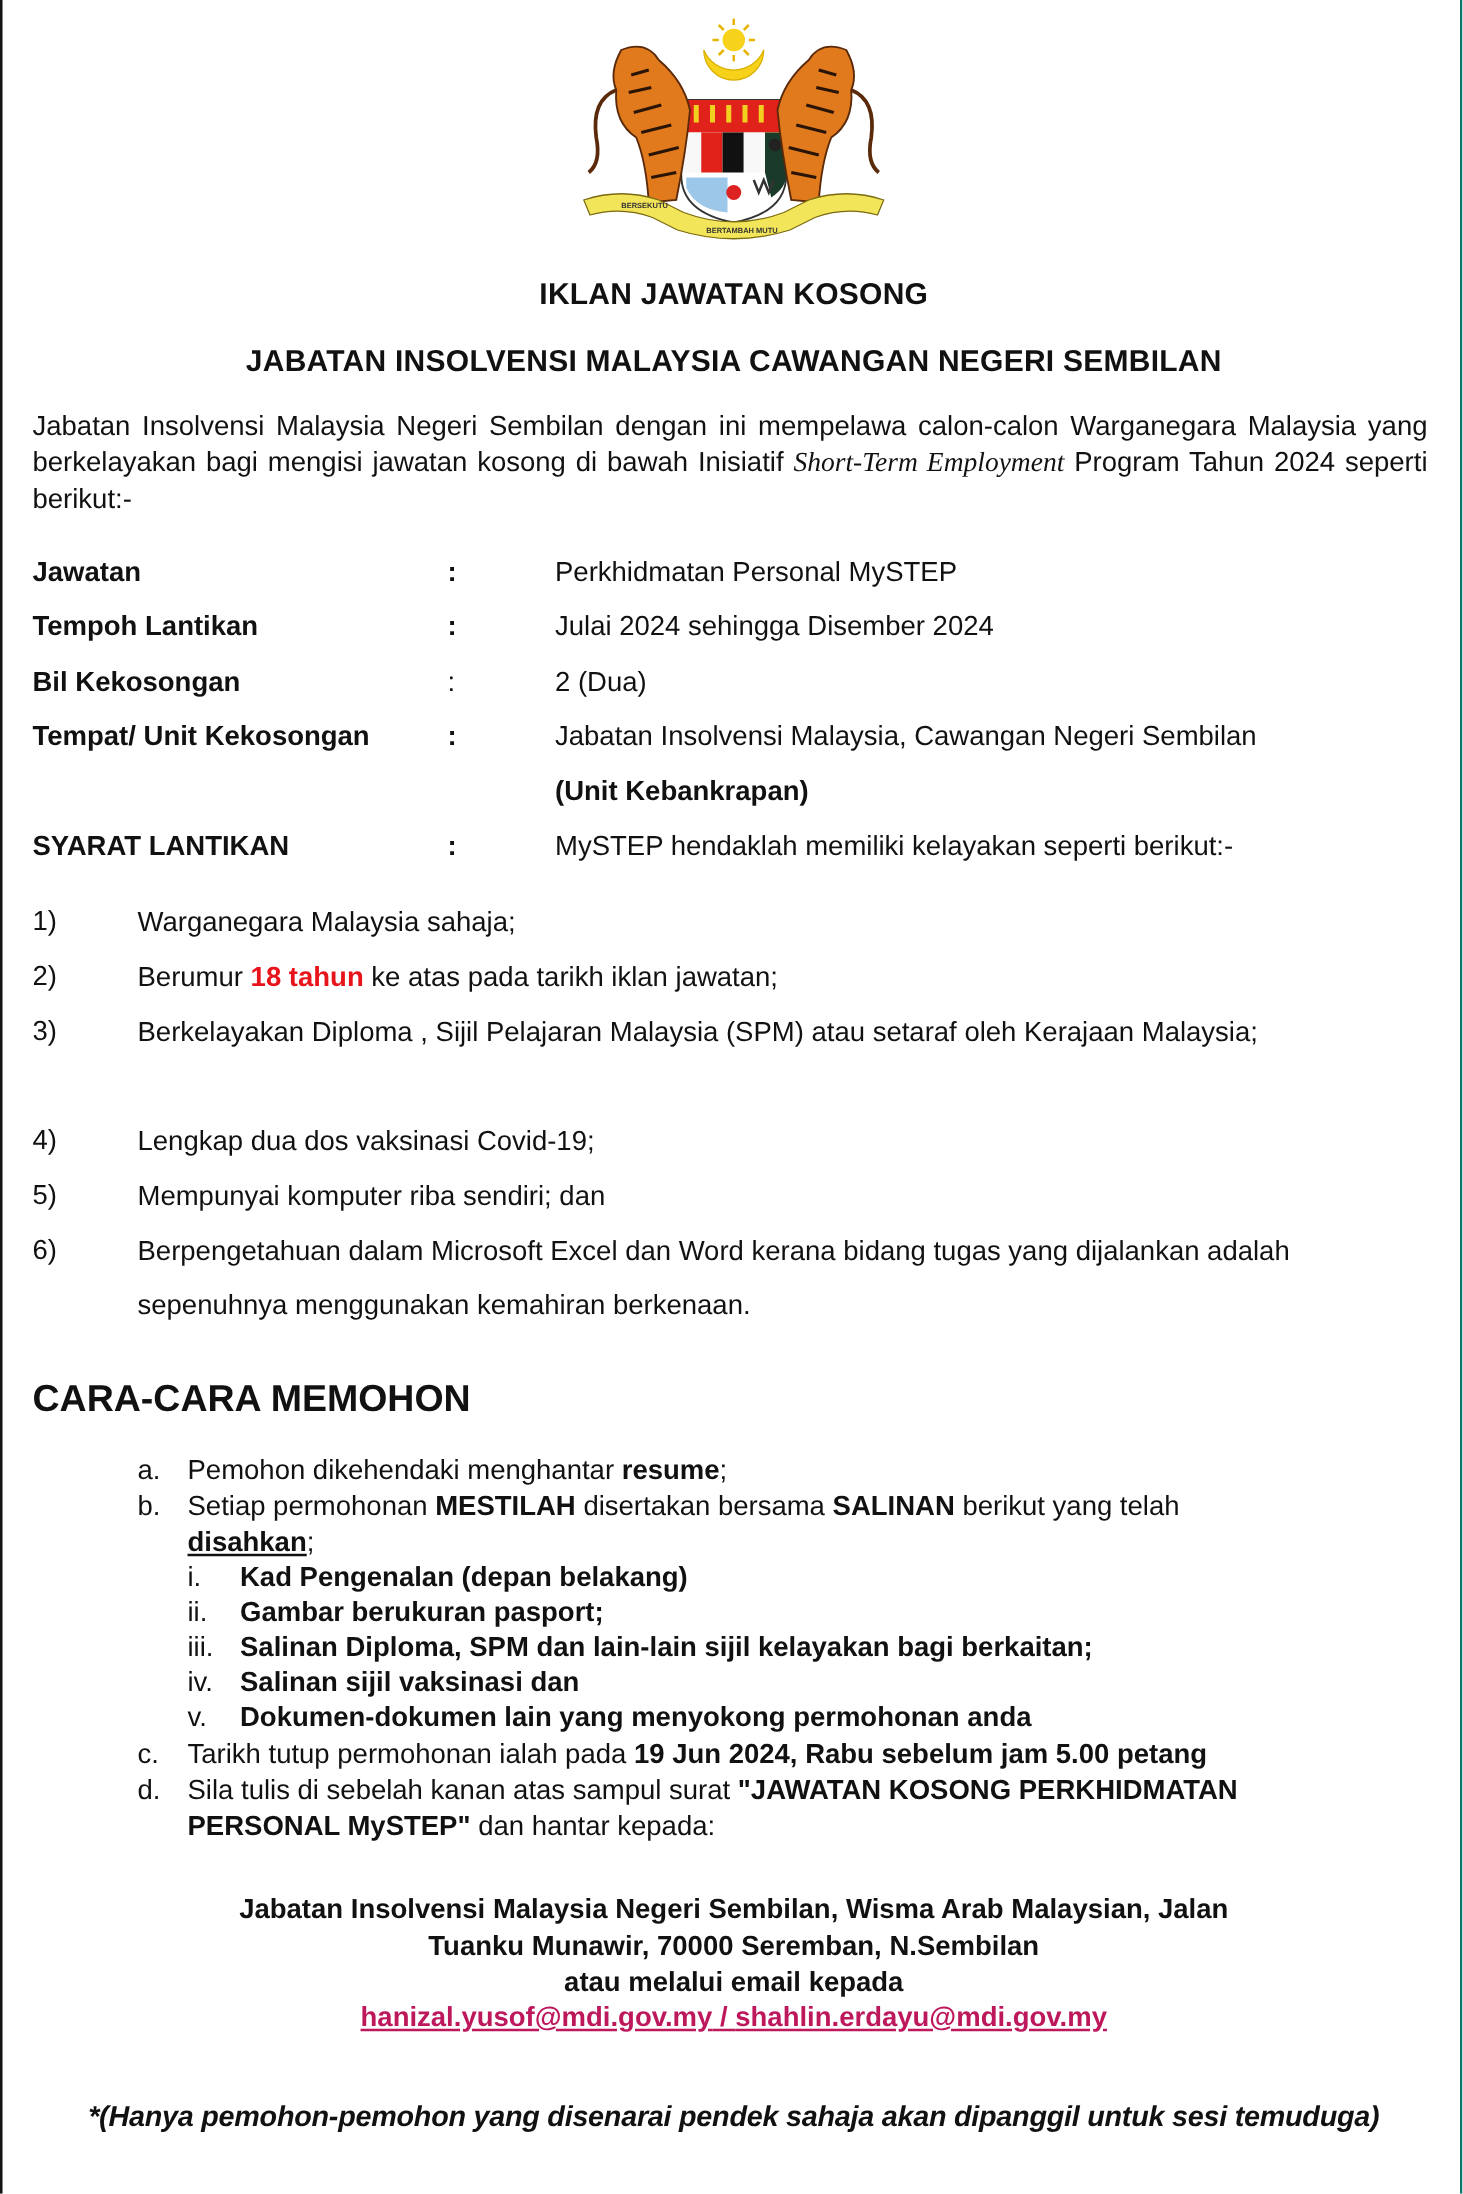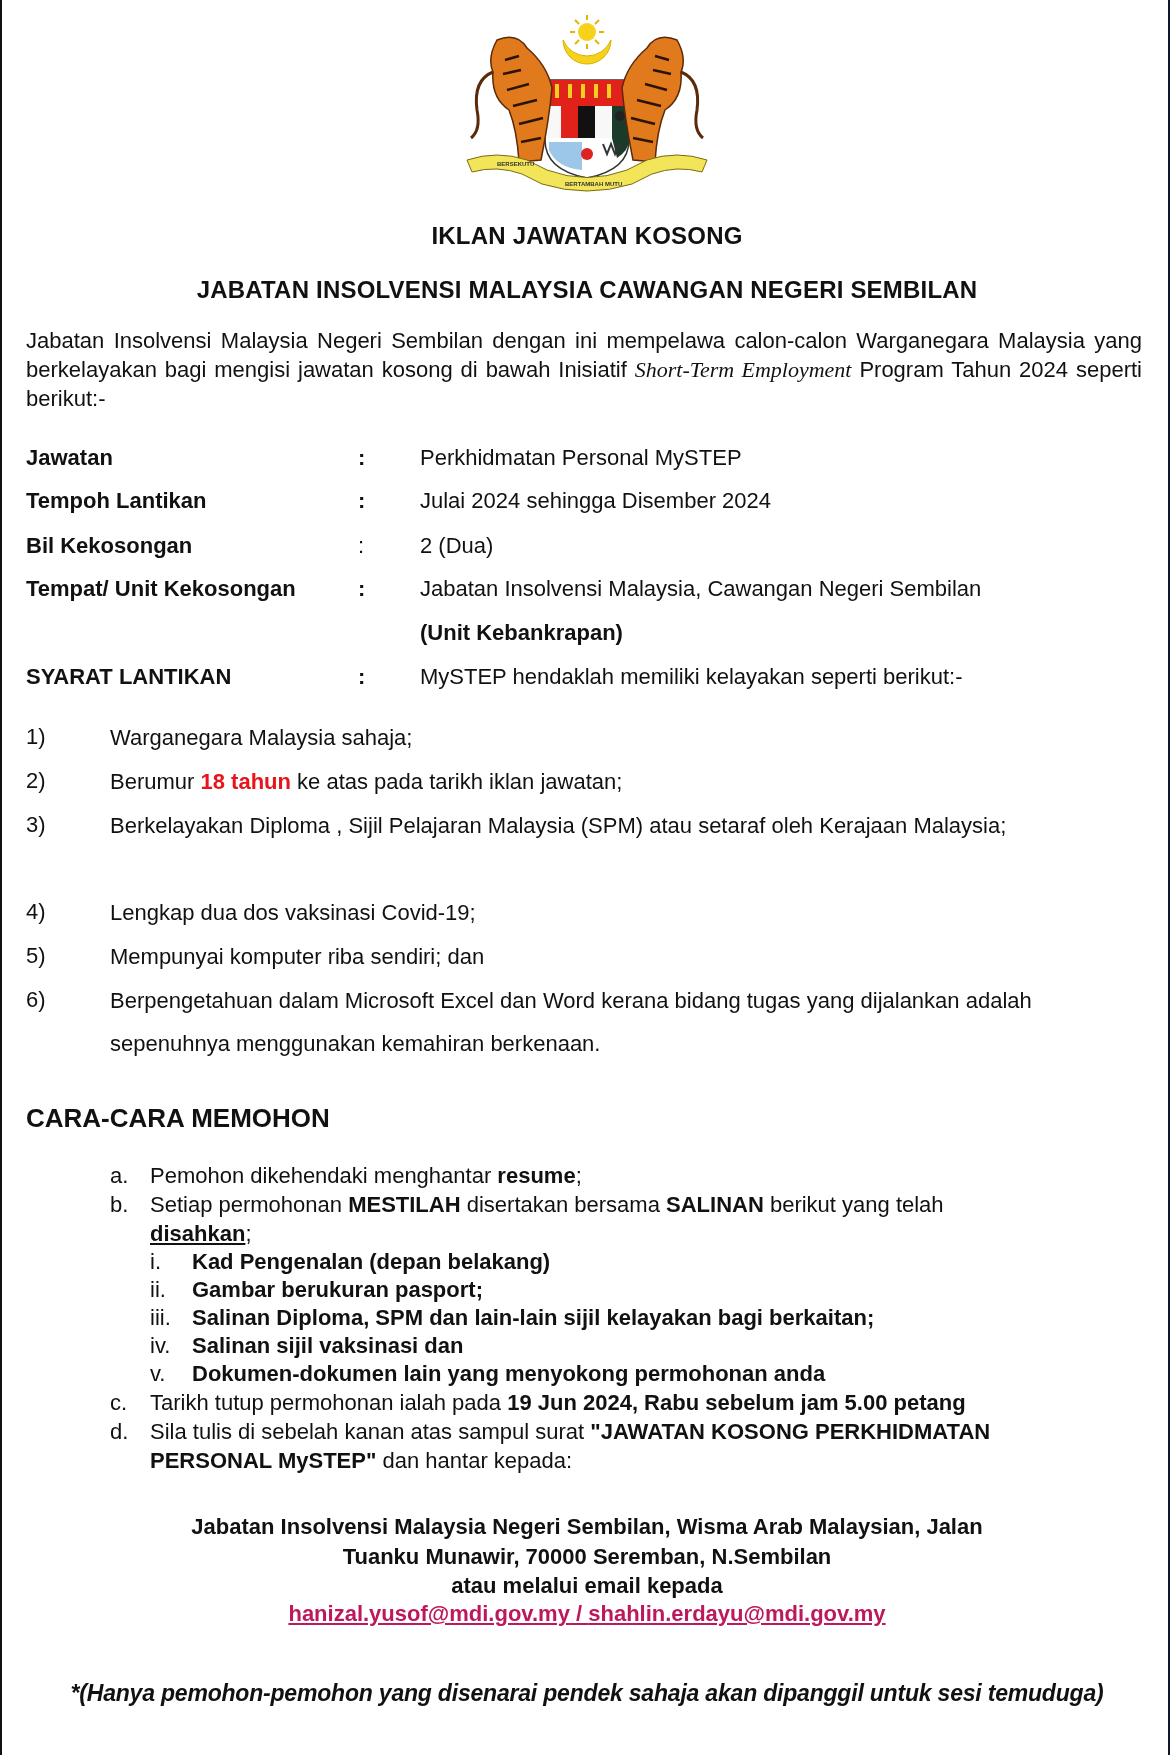--- a/index.html
+++ b/index.html
@@ -10,21 +10,21 @@
       overflow: hidden;
       font-family: "Liberation Sans", sans-serif;
       color: #111111;
     }
     .page {
       position: absolute;
       left: 0; top: 0;
       width: 1166px;
       height: 1755px;
       border-left: 2px solid #111;
-      border-right: 2px solid #0f172a;
+      border-right: 2px solid #0f766e;
       box-sizing: content-box;
     }
     .crest {
       position: absolute;
       left: 455px; top: 10px;
       width: 260px; height: 185px;
     }
     .title {
       position: absolute;
       left: 0; width: 1170px;
@@ -47,39 +47,39 @@
     .intro .em { font-style: italic; font-family: Liberation Serif, serif; }
     .kv-row {
       position: absolute;
       left: 24px;
       font-size: 22px;
       height: 30px;
       line-height: 30px;
     }
     .kv-label { position: absolute; left: 0; font-weight: bold; white-space: nowrap; }
     .kv-colon { position: absolute; left: 332px; font-weight: bold; }
-    .kv-value { position: absolute; left: 394px; white-space: nowrap; }
+    .kv-value { position: absolute; left: 418px; white-space: nowrap; }
     .kv-value.bold { font-weight: bold; }
 
     .req {
       position: absolute;
       left: 24px;
       font-size: 22px;
       line-height: 30px;
       width: 1100px;
     }
     .req-num { position: absolute; left: 0; }
     .req-text { position: absolute; left: 84px; width: 1020px; line-height: 43px; }
     .red { color: #e8141b; font-weight: bold; }
 
     .section-head {
       position: absolute;
       left: 24px; top: 1103px;
       font-weight: bold;
-      font-size: 26px;
+      font-size: 30px;
     }
     .apply {
       position: absolute;
       left: 108px;
       font-size: 22px;
       line-height: 28px;
     }
     .apply-mark { position: absolute; left: 0; }
     .apply-text { position: absolute; left: 40px; white-space: nowrap; }
     .sub {

